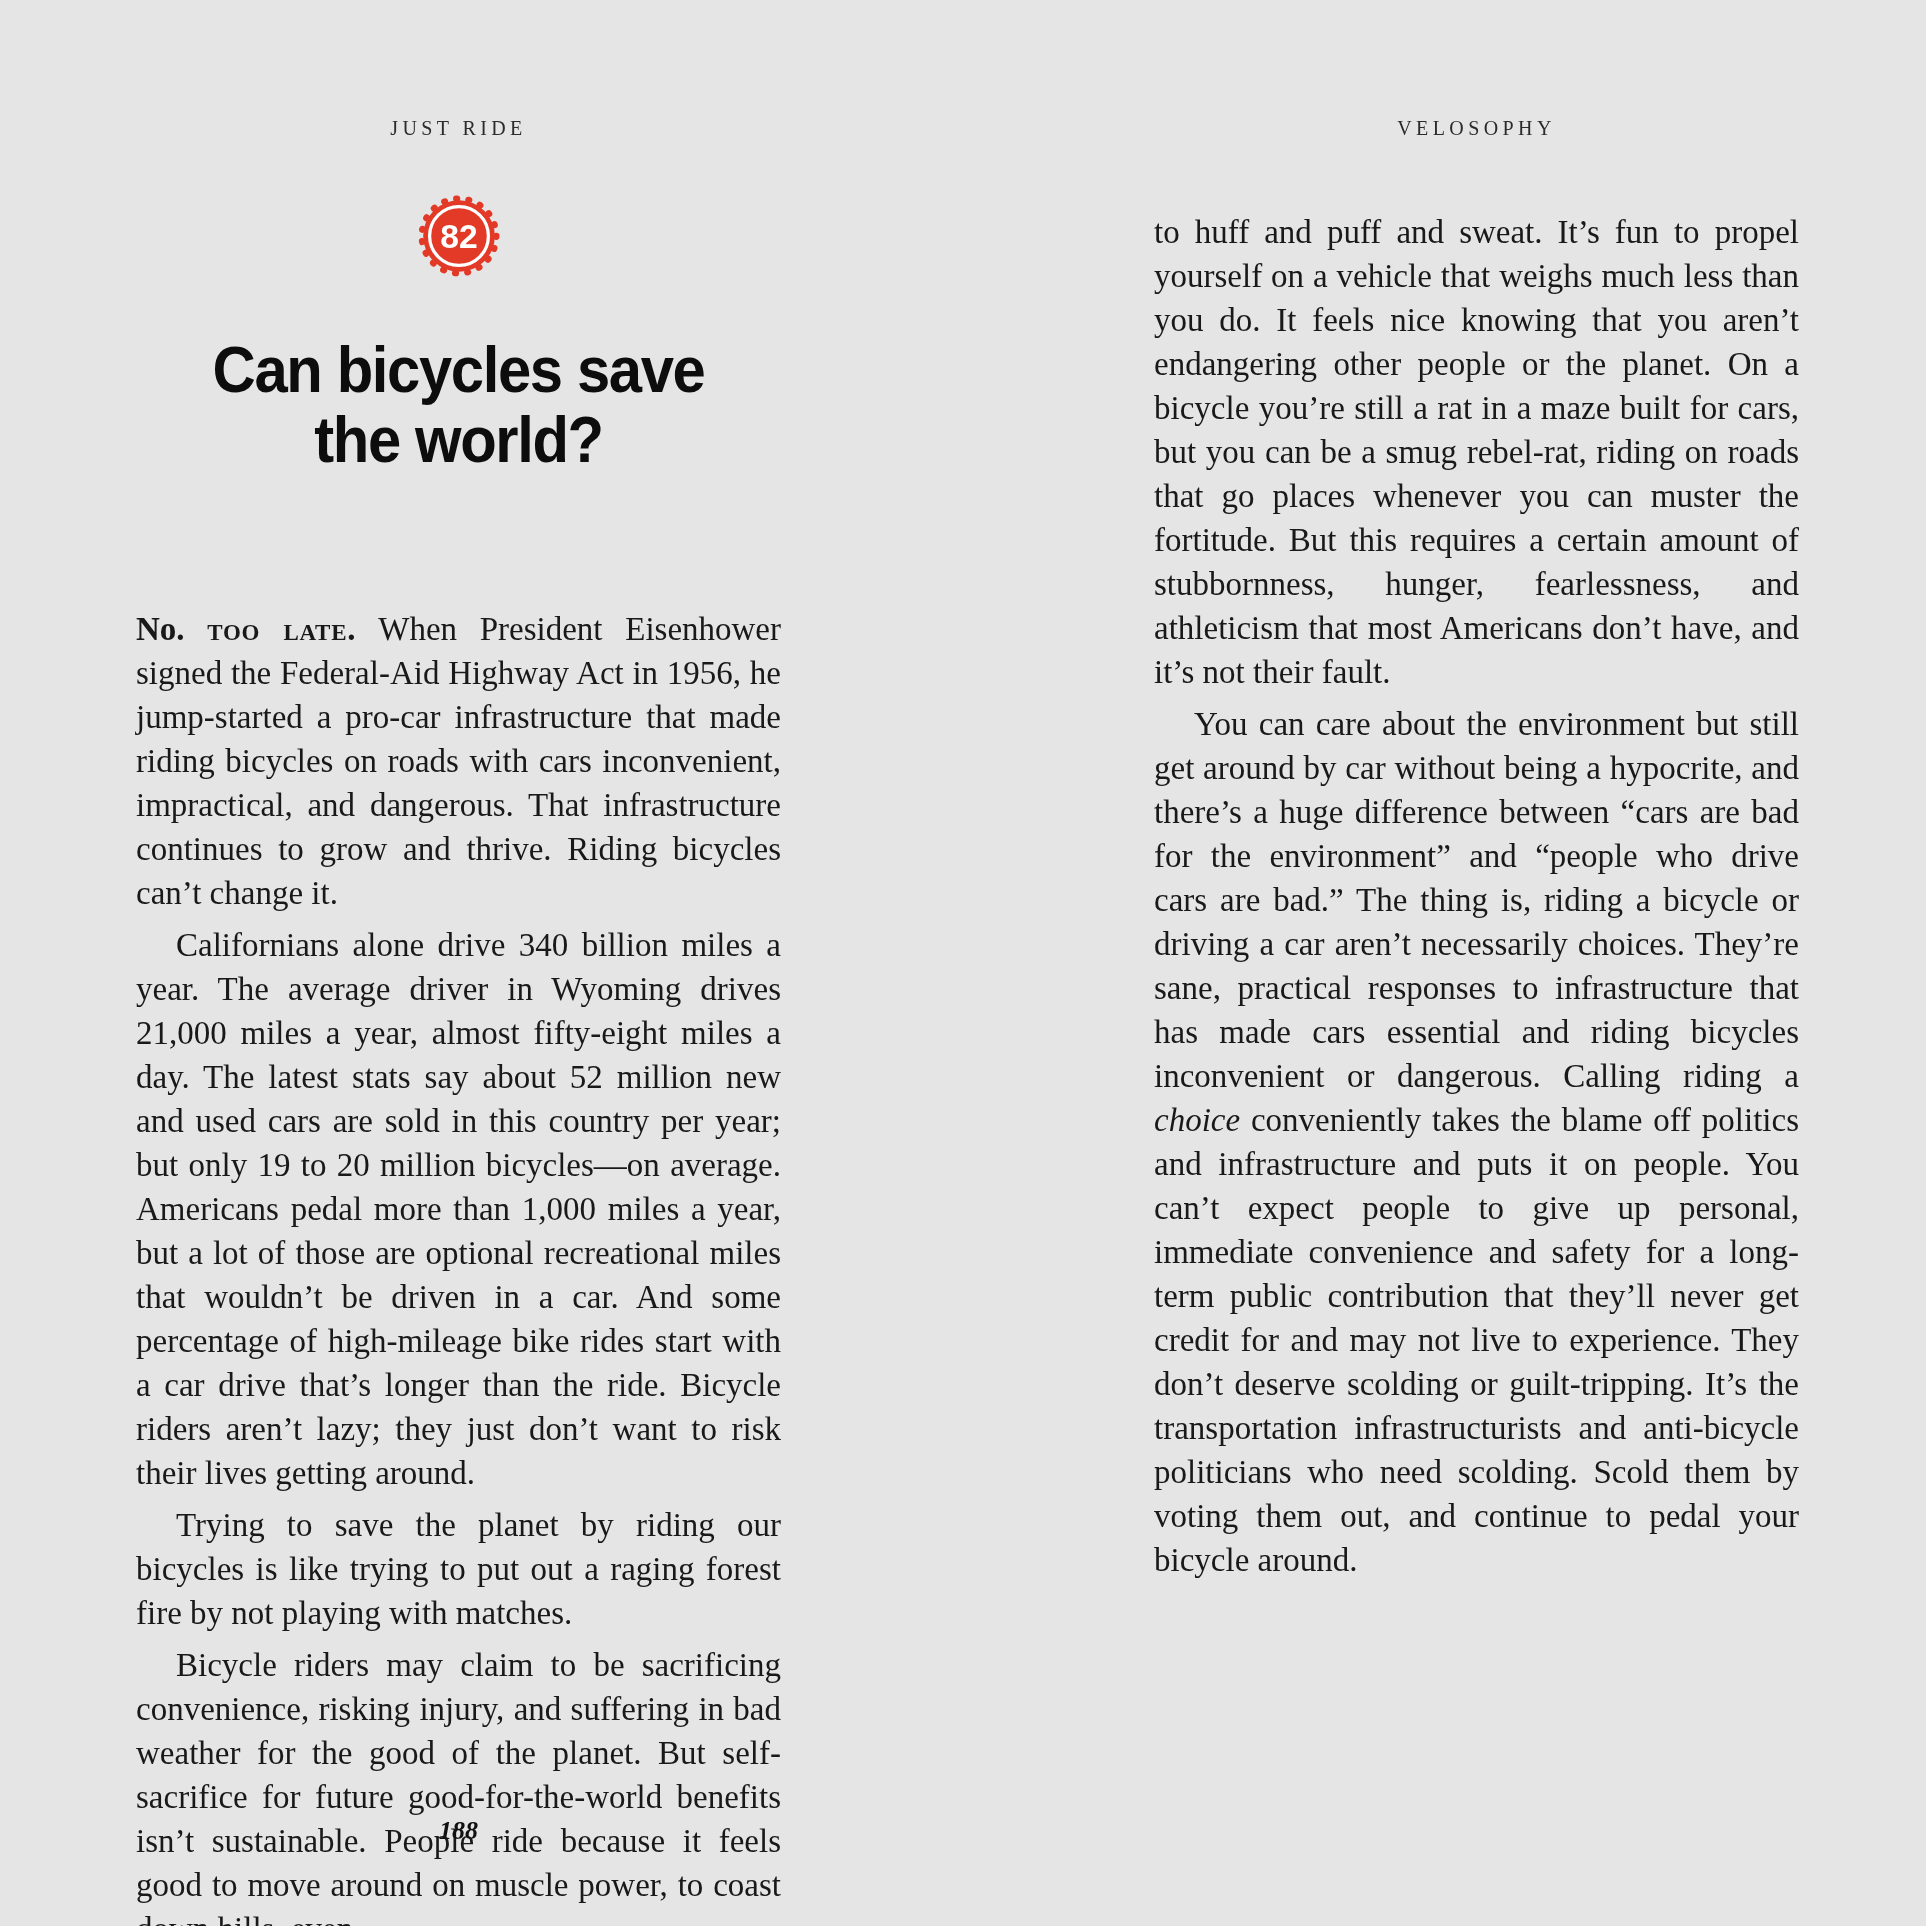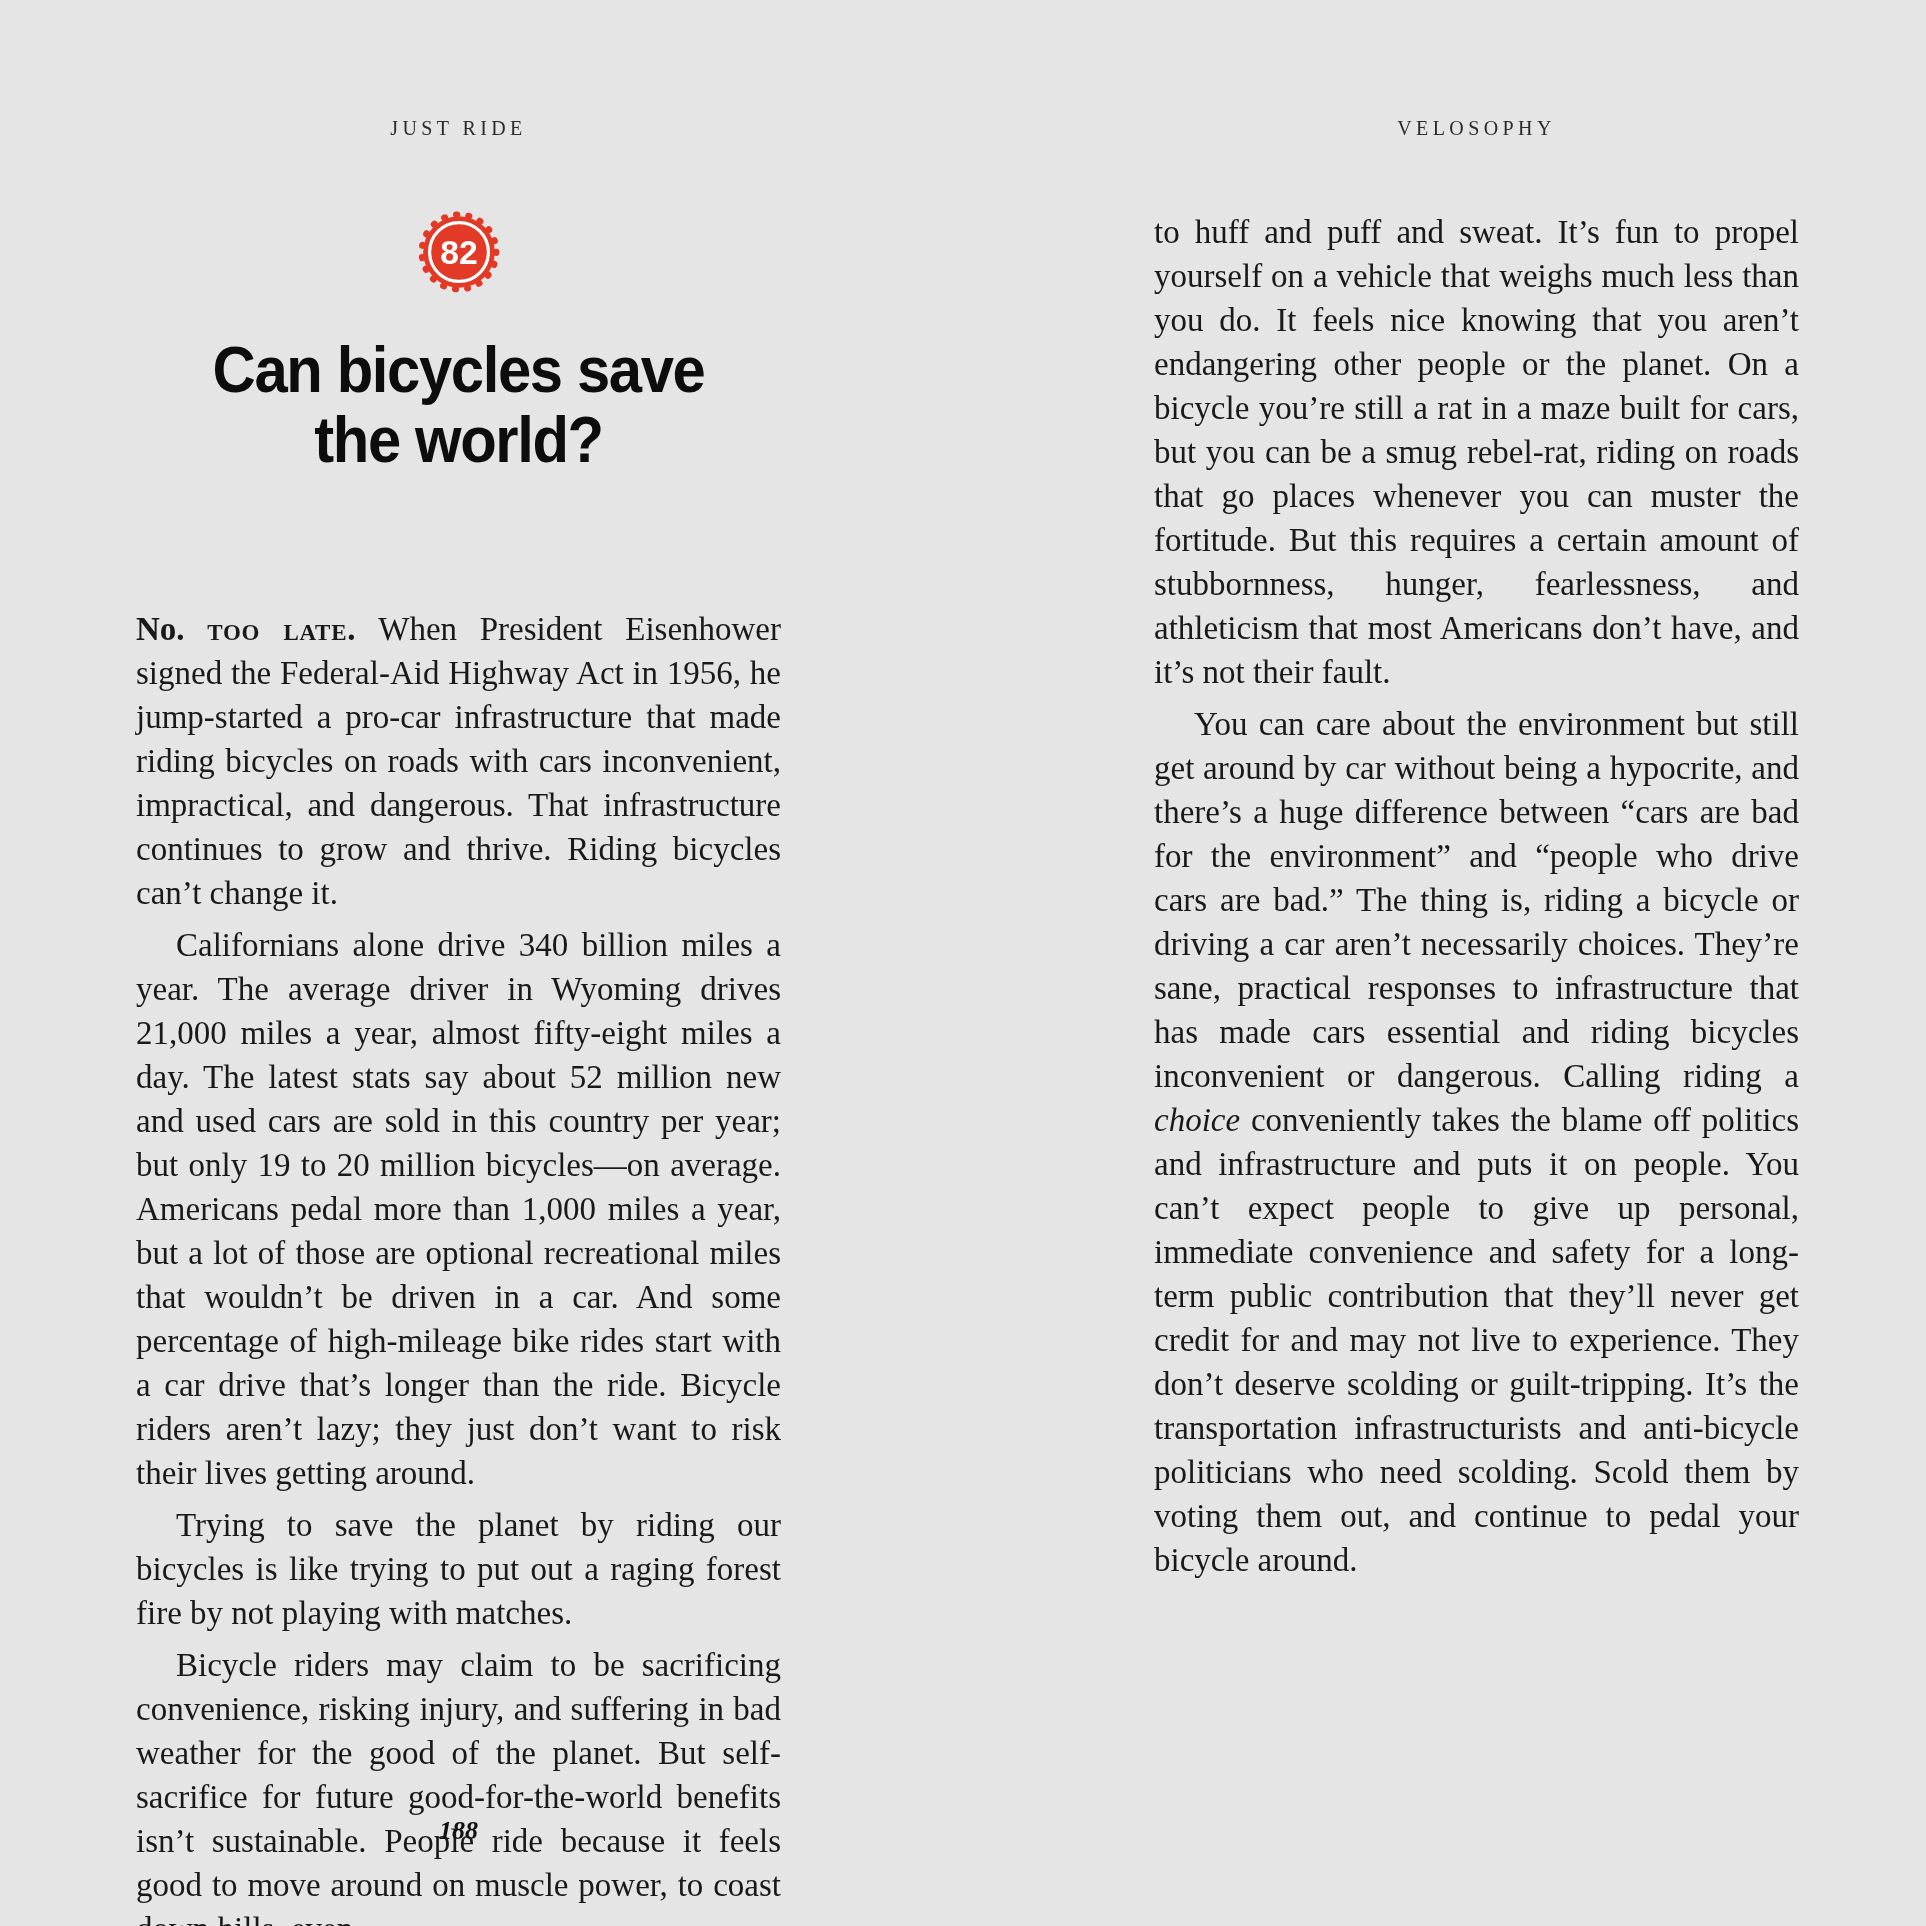--- a/index.html
+++ b/index.html
@@ -21,21 +21,21 @@
     font-size: 20px;
     letter-spacing: 4.4px;
     color: #2b2b2b;
   }
   .running-head-left  { left: 136px;  top: 117px; }
   .running-head-right { left: 1154px; top: 117px; }
 
   .badge {
     position: absolute;
     left: 416px;
-    top: 209px;
+    top: 193px;
     width: 86px;
     height: 86px;
     color: var(--accent, #e23a27);
     text-align: right;
   }
   .badge svg { width: 100%; height: 100%; display: block; }
   .badge text {
     font-family: "Liberation Sans", sans-serif;
     font-weight: bold;
   }

